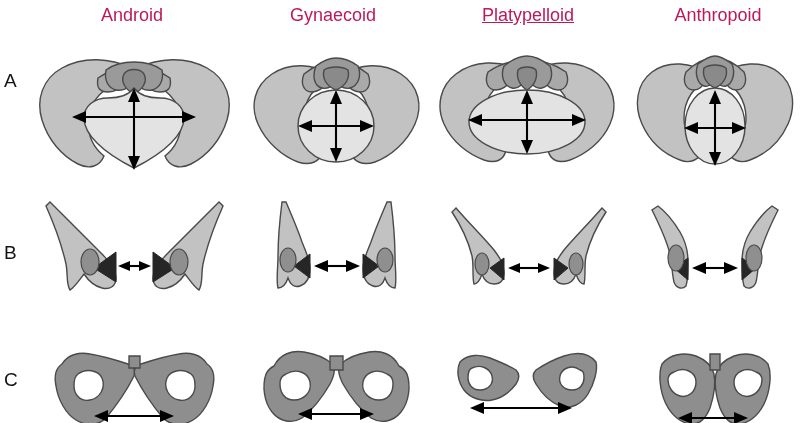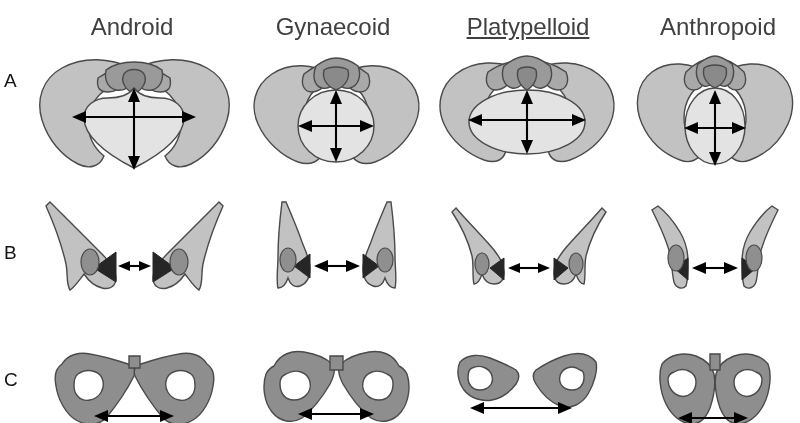--- a/index.html
+++ b/index.html
@@ -4,23 +4,23 @@
 <style>
   html,body{margin:0;padding:0;}
   body{
     width:800px;height:423px;background:#ffffff;
     font-family:"Liberation Sans", sans-serif;
     color:#111111;overflow:hidden;position:relative;
   }
   .figure{position:relative;width:800px;height:423px;}
 
   .col-header{
-    position:absolute;top:14px;
-    font-size:24px;line-height:26px;
-    text-align:center;white-space:nowrap;color:#404040;
+    position:absolute;top:2px;
+    font-size:18px;line-height:26px;
+    text-align:center;white-space:nowrap;color:#be185d;
   }
   .row-label{
     position:absolute;left:4px;
     font-size:19px;line-height:22px;color:#141414;
   }
   .cell{position:absolute;}
   .cell svg{display:block;overflow:visible;}
 
   
   .bone-lt{fill:#c2c2c2;stroke:#4a4a4a;stroke-width:1.4;}

